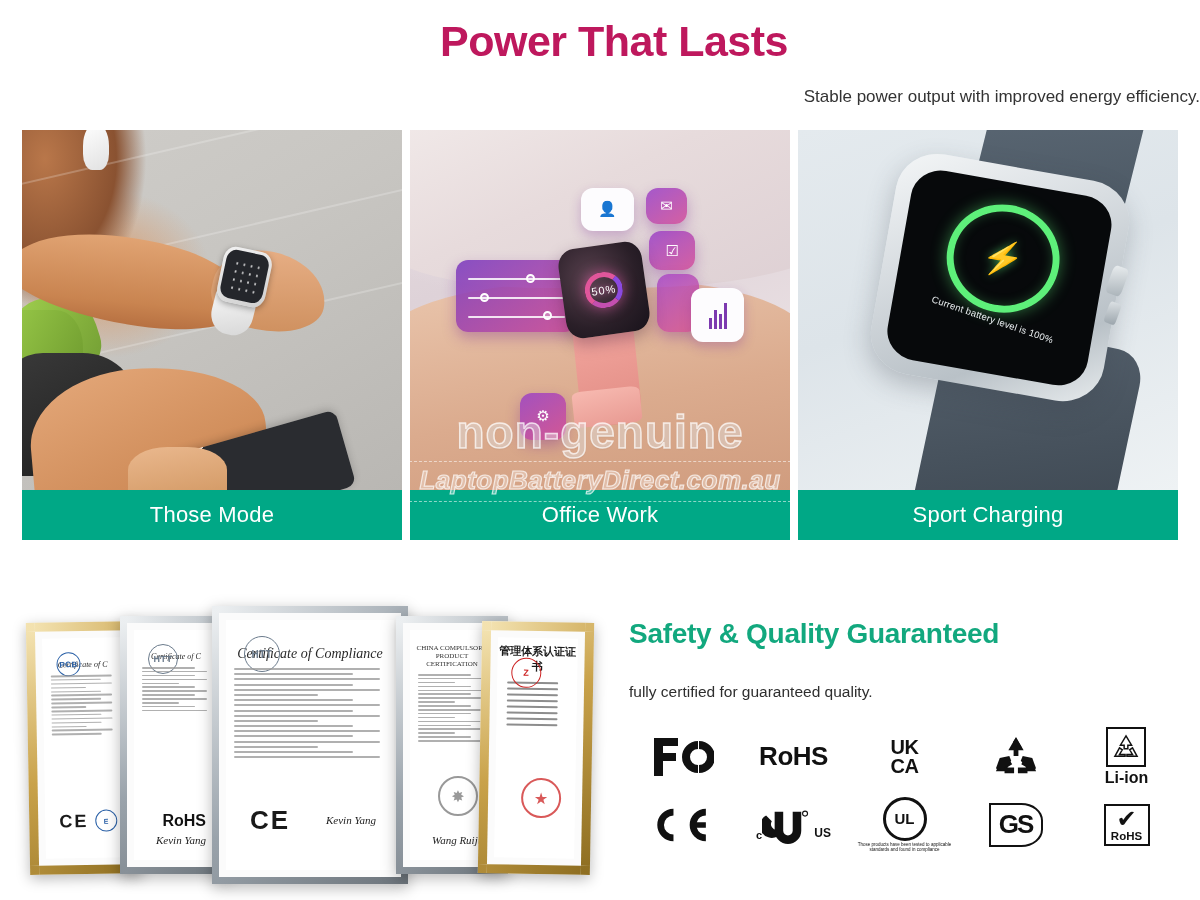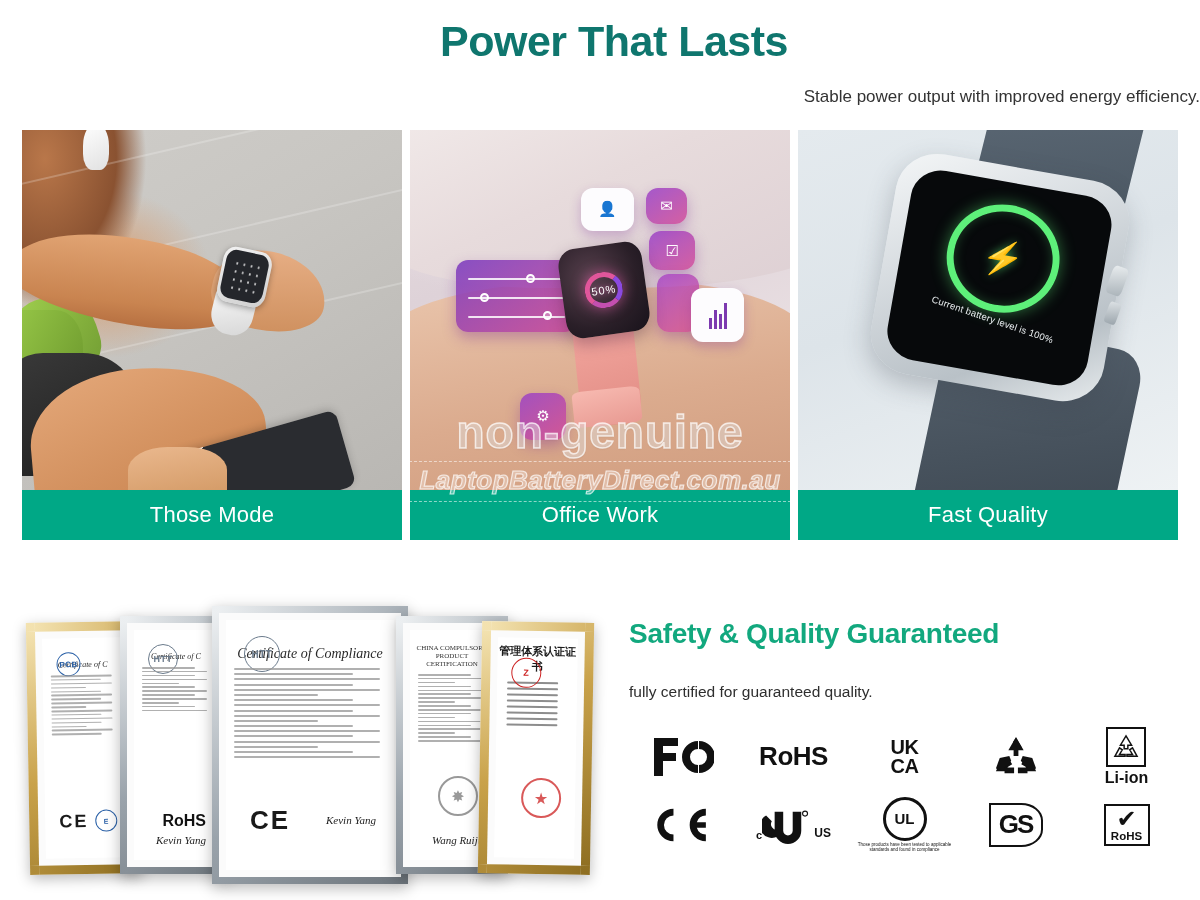--- a/index.html
+++ b/index.html
@@ -8,21 +8,21 @@
     width: 1200px; height: 900px;
     background: #ffffff;
     font-family: "Liberation Sans", sans-serif;
     overflow: hidden;
   }
   .page { position: relative; width: 1200px; height: 900px; background:#fff; }
 
   
   .hero { text-align: center; padding-top: 18px; }
   .hero-title {
-    font-size: 43px; font-weight: bold; color: #0f766e;
+    font-size: 43px; font-weight: bold; color: #be185d;
     letter-spacing: -0.5px; line-height: 1.1; padding-left: 28px;
   }
   .hero-sub {
     font-size: 17px; color: #333; margin-top: 22px; font-weight: 400; text-align: right;
   }
 
   
   .cards {
     position: absolute; top: 130px; left: 22px;
     width: 1156px; height: 410px;
@@ -484,21 +484,21 @@
         <div class="case">
           <div class="screen">
             <div class="chargecircle"></div>
             <div class="bolt">⚡</div>
             <div class="batterytext">Current battery level is 100%</div>
           </div>
           <div class="crown"></div>
           <div class="crown2"></div>
         </div>
       </div>
-      <div class="card-label">Fast Quality</div>
+      <div class="card-label">Sport Charging</div>
     </div>
   </div>
 
   <div class="watermark">
     <div class="wm-main">non-genuine</div>
     <div class="wm-sub">LaptopBatteryDirect.com.au</div>
   </div>
 
   <div class="lower">
 

